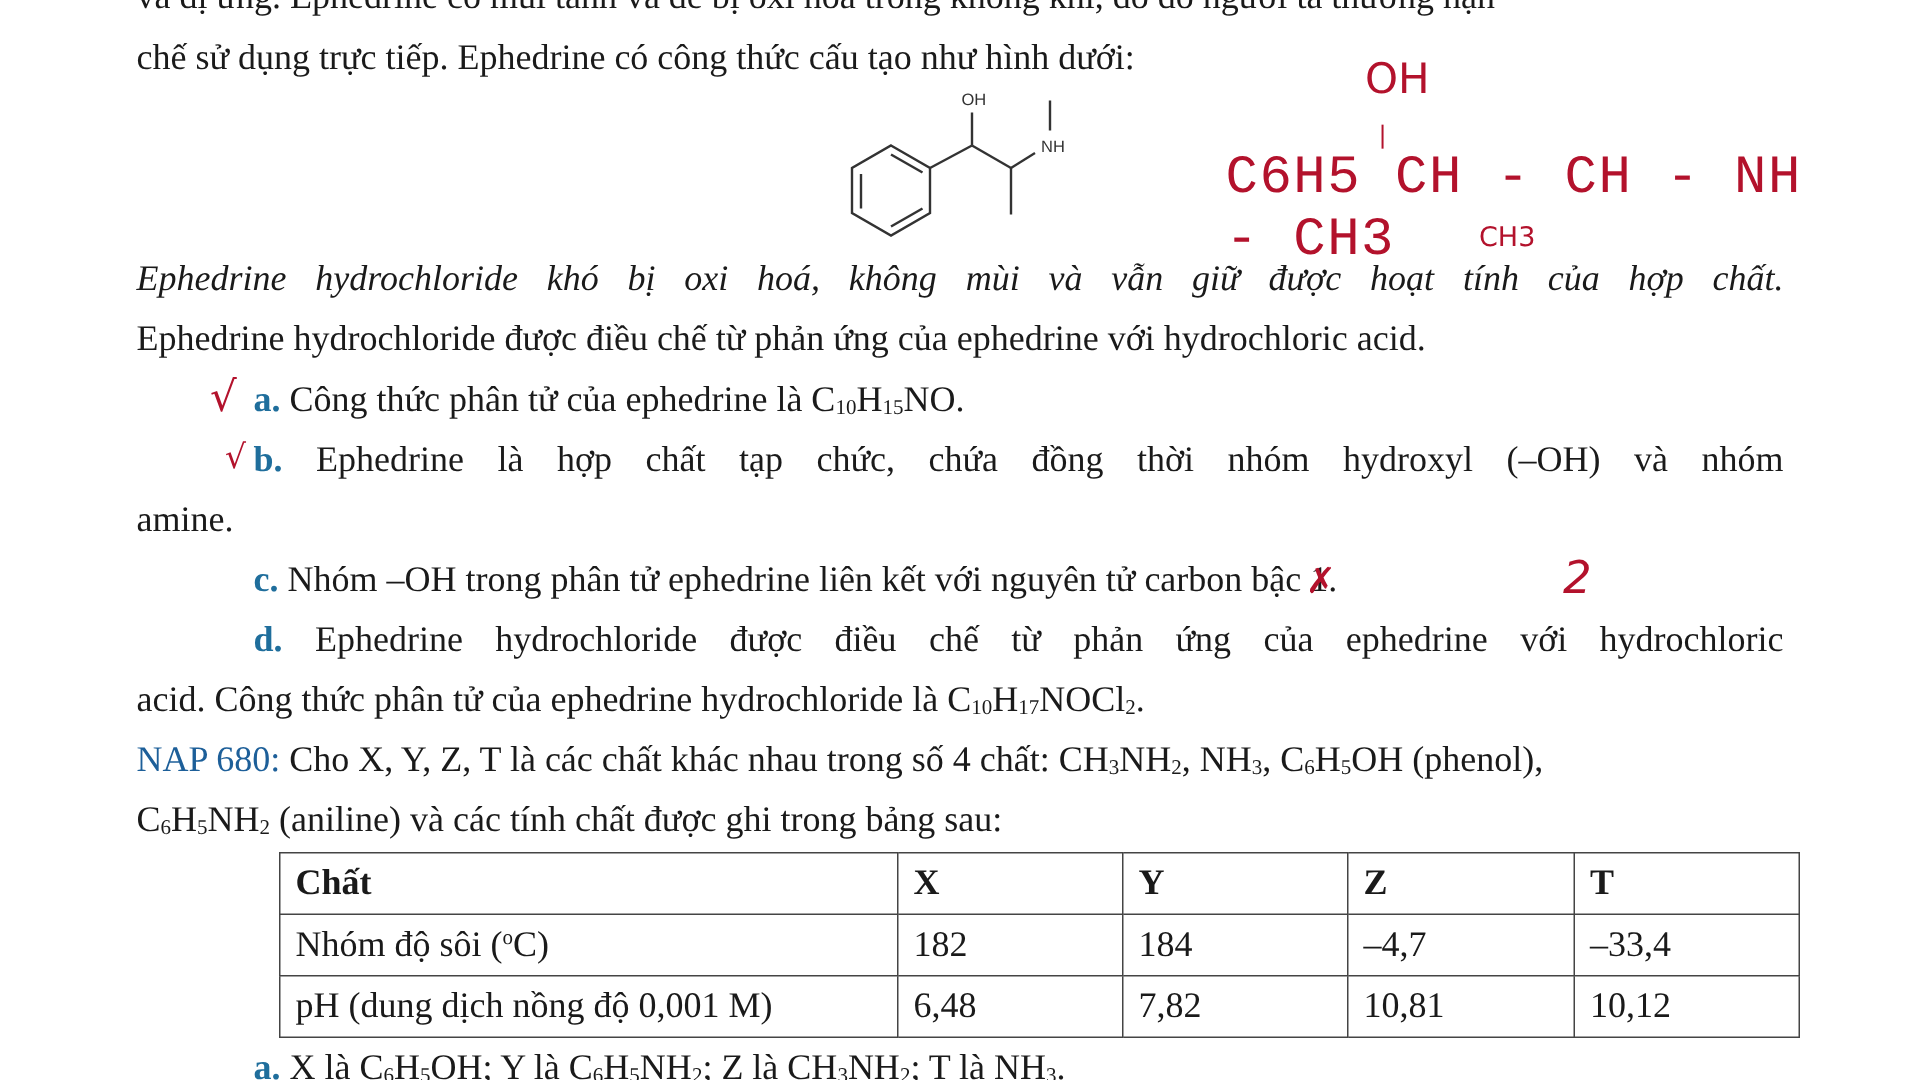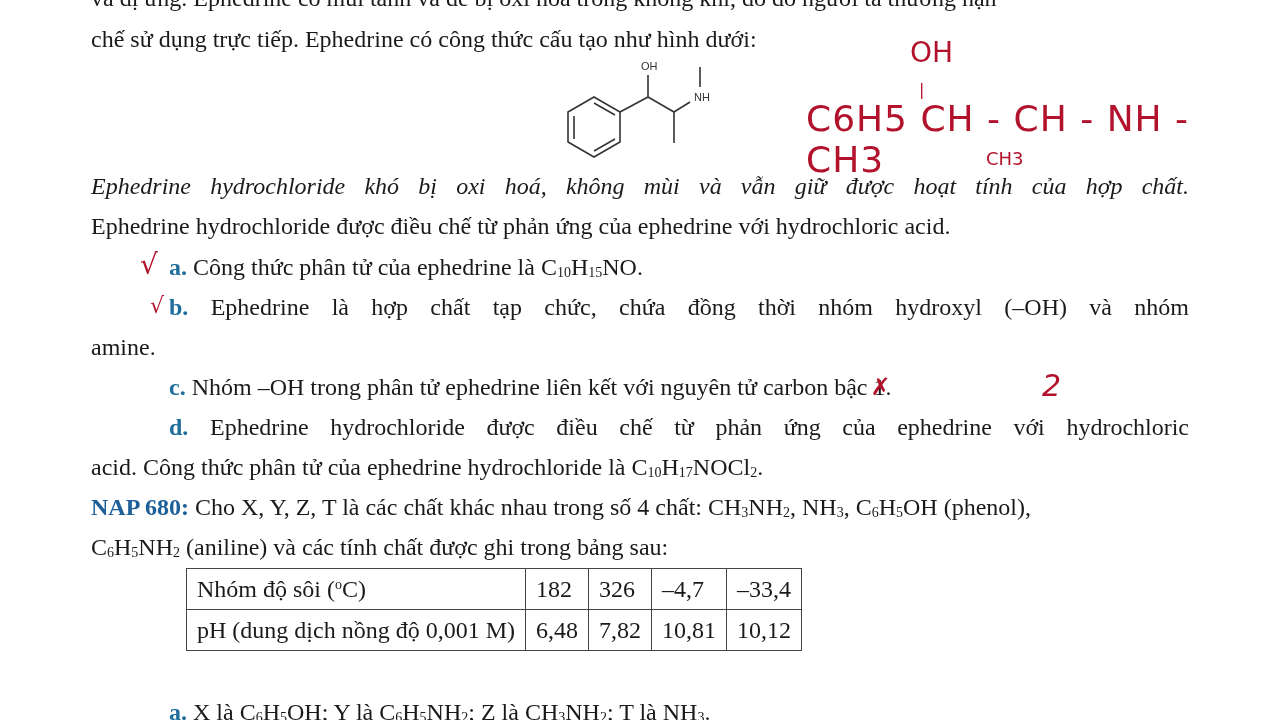--- a/index.html
+++ b/index.html
@@ -1,21 +1,21 @@
 <!DOCTYPE html>
 <html><head>
   <meta charset="utf-8">
   <style>
     * { margin: 0; padding: 0; box-sizing: border-box; }
     html, body { width: 1280px; height: 720px; overflow: hidden; background: #ffffff; }
     body { position: relative; font-family: "Liberation Serif", "DejaVu Serif", serif; color: #1a1a1a; font-size: 24px; }
     .line { position: absolute; white-space: nowrap; line-height: 30px; }
     .just { text-align: justify; text-align-last: justify; }
     .lbl { color: #1f6e9c; font-weight: bold; }
-    .nap { color: #1d5f99; font-weight: bold; }
+    .nap { color: #1d5f99; font-weight: normal; }
     sub { font-size: 14px; vertical-align: -2px; line-height: 0; }
     sup { font-size: 14px; vertical-align: 8px; line-height: 0; }
     .hand { position: absolute; color: #b3122c; font-family: "DejaVu Sans", sans-serif; }
     .chem { position: absolute; }
     table.data { position: absolute; left: 186px; top: 568px; border-collapse: collapse; font-size: 24px; }
     table.data td { border: 1.5px solid #444; padding: 0 10px; height: 41px; vertical-align: middle; }
     table.data tr.head td { font-weight: bold; }
   </style>
 </head>
 <body>
@@ -43,21 +43,21 @@
     <line x1="114" y1="57" x2="130" y2="47"></line>
     <line x1="140" y1="32" x2="140" y2="12"></line>
   </g>
   <text x="81" y="15" font-size="11" fill="#333" font-family="Liberation Sans, sans-serif">OH</text>
   <text x="134" y="46" font-size="11" fill="#333" font-family="Liberation Sans, sans-serif">NH</text>
 </svg>
 
 <div class="hand" style="left:806px; top:32px; width:430px; height:150px;">
   <span style="position:absolute; left:104px; top:4px; font-size:28px;">OH</span>
   <span style="position:absolute; left:113px; top:48px; font-size:16px;">|</span>
-  <span style="position:absolute; left:0px; top:66px; font-size:36px; letter-spacing:1px;">C6H5 CH - CH - NH - CH3</span>
+  <span style="position:absolute; left:11px; top:66px; font-size:36px; letter-spacing:1px;font-family:Liberation Mono, monospace;">C6H5 CH - CH - NH - CH3</span>
   <span style="position:absolute; left:180px; top:116px; font-size:18px;">CH3</span>
 </div>
 
 <div class="line just" style="left:91px; top:171px; width:1098px;font-style:italic;">
   <span>Ephedrine hydrochloride khó bị oxi hoá, không mùi và vẫn giữ được hoạt tính của hợp chất.</span>
 </div>
 
 <div class="line" style="left:91px; top:211px;">
   <span>Ephedrine hydrochloride được điều chế từ phản ứng của ephedrine với hydrochloric acid.</span>
 </div>
@@ -93,24 +93,31 @@
 
 <div class="line" style="left:91px; top:492px;">
   <span class="nap">NAP 680:</span><span> Cho X, Y, Z, T là các chất khác nhau trong số 4 chất: CH</span><sub>3</sub>NH<sub>2</sub>, NH<sub>3</sub>, C<sub>6</sub>H<sub>5</sub>OH (phenol),
 </div>
 <div class="line" style="left:91px; top:532px;">
   <span>C</span><sub>6</sub>H<sub>5</sub>NH<sub>2</sub><span> (aniline) và các tính chất được ghi trong bảng sau:</span>
 </div>
 
 <table class="data">
   <tbody>
+      <tr class="head">
+    <td style="width:412px;">Chất</td>
+    <td style="width:150px;">X</td>
+    <td style="width:150px;">Y</td>
+    <td style="width:151px;">Z</td>
+    <td style="width:150px;">T</td>
+  </tr>
   <tr>
     <td><span>Nhóm độ sôi (</span><sup>o</sup><span>C)</span></td>
     <td>182</td>
-    <td>326</td>
+    <td>184</td>
     <td>–4,7</td>
     <td>–33,4</td>
   </tr>
   <tr>
     <td>pH (dung dịch nồng độ 0,001 M)</td>
     <td>6,48</td>
     <td>7,82</td>
     <td>10,81</td>
     <td>10,12</td>
   </tr>

